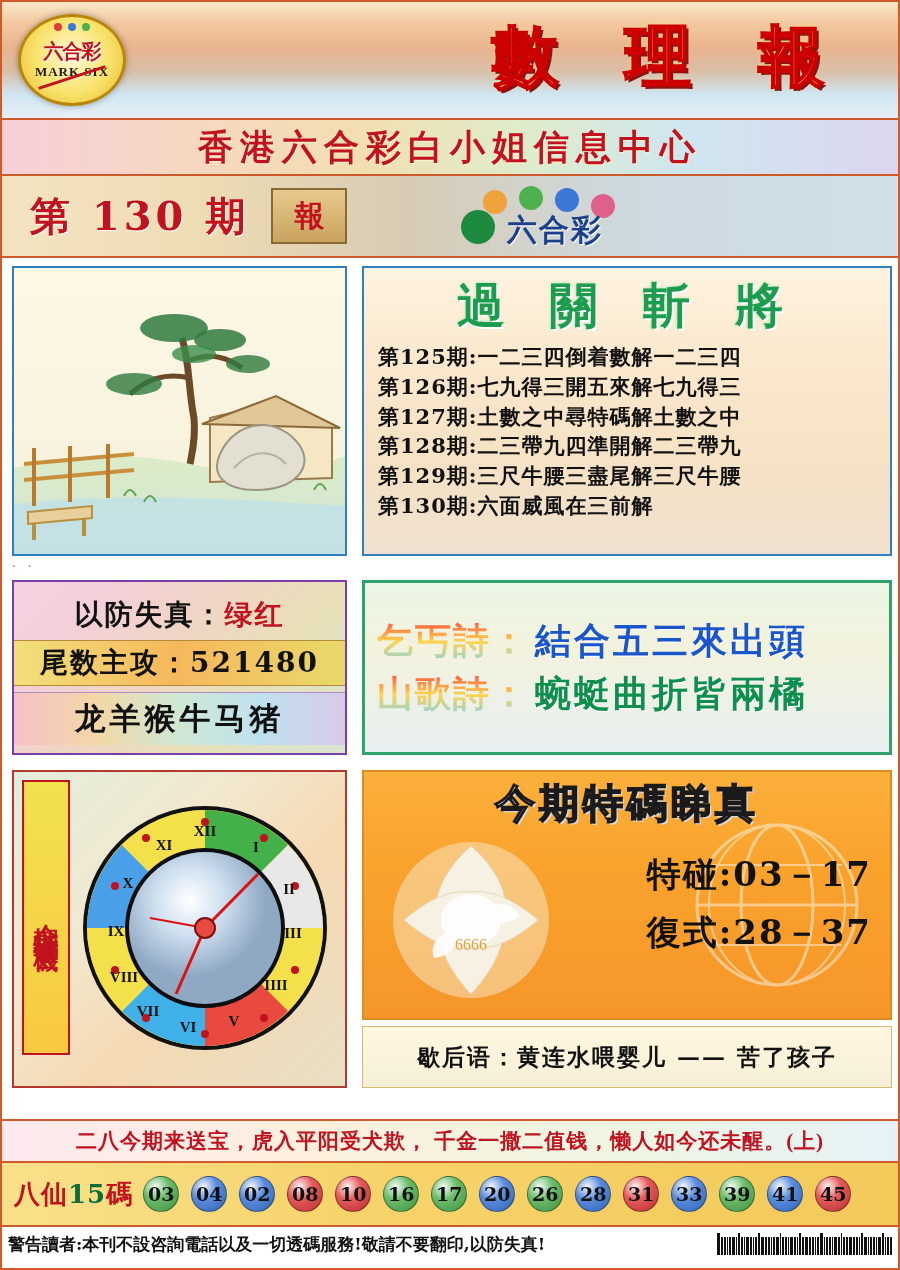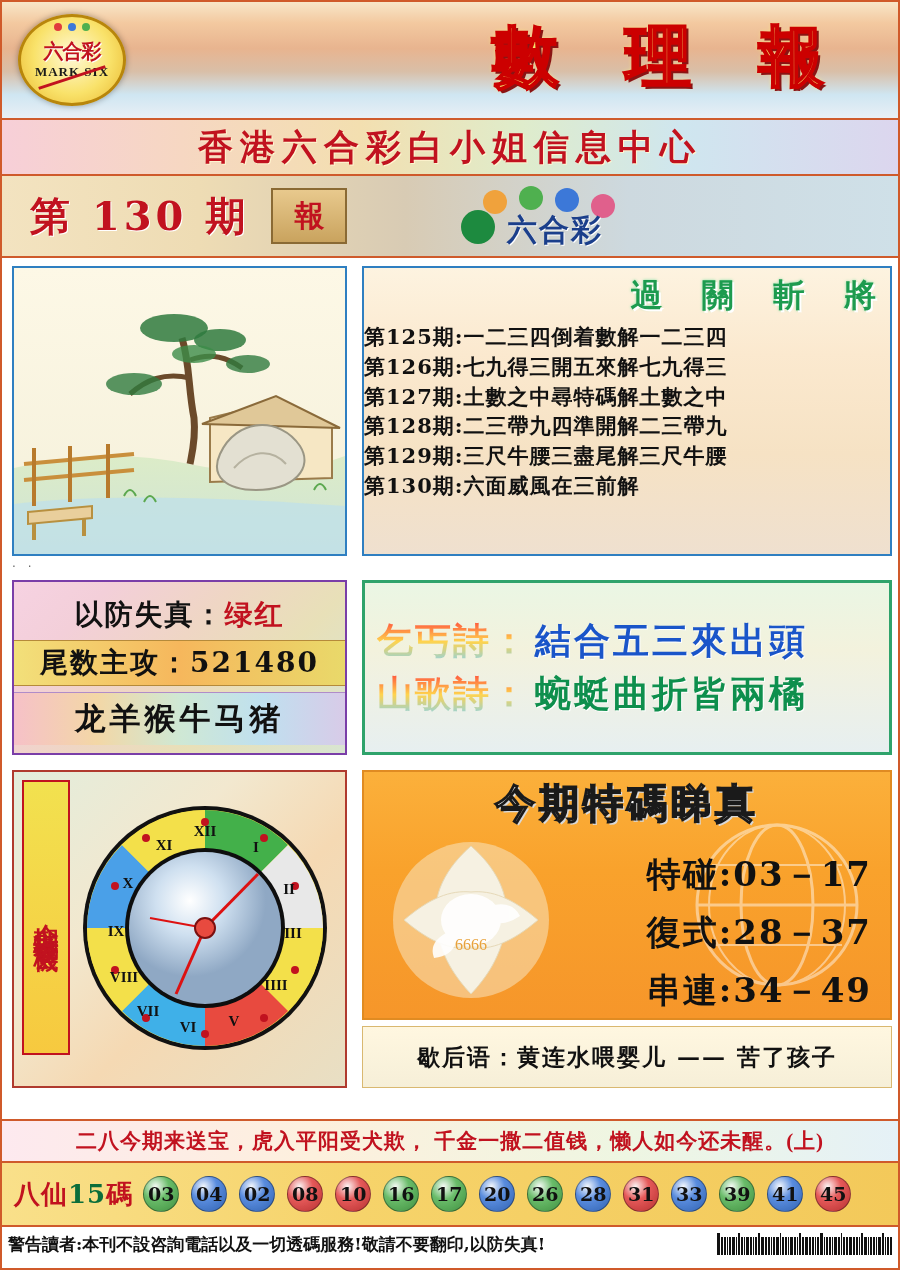--- a/index.html
+++ b/index.html
@@ -127,29 +127,29 @@
   .pic-dots { position:absolute; left:10px; top:302px; font-size:12px; color:#666; letter-spacing:4px;}
 
   
   .guan {
     position:absolute; left:360px; top:8px; width:530px; height:290px;
     border:2px solid #2f7fc1;
     background: linear-gradient(180deg,#fdf3e0 0%, #fbe9cf 30%, #f6e2c4 65%, #efe0cf 100%);
     overflow:hidden;
   }
   .guan-title {
-    text-align:right;
-    font-family:"DejaVu Serif","Liberation Serif",serif;
-    font-size:32px; font-weight:bold;
+    text-align:center;
+    font-family:"DejaVu Serif","Liberation Serif",serif;
+    font-size:48px; font-weight:bold;
     letter-spacing: 14px;
     color:#1d9b4f;
     margin-top:6px;
     text-shadow: 2px 2px 0 #fff, 0 0 3px #7de0a4;
   }
-  .guan-list { margin-top: 4px; padding: 0 0; }
+  .guan-list { margin-top: 4px; padding: 0 14px; }
   .guan-list li {
     list-style:none;
     font-family:"DejaVu Serif","Liberation Serif",serif;
     font-size:21px; font-weight:bold; color:#111;
     line-height:1.42; letter-spacing:1px;
   }
 
   
   .bose {
     position:absolute; left:10px; top:322px; width:335px; height:175px;
@@ -489,21 +489,20 @@
         <circle cx="105" cy="85" r="80" fill="none" stroke="#fff" stroke-width="3"></circle>
         <ellipse cx="105" cy="85" rx="36" ry="80" fill="none" stroke="#fff" stroke-width="3"></ellipse>
         <ellipse cx="105" cy="85" rx="68" ry="80" fill="none" stroke="#fff" stroke-width="2"></ellipse>
         <line x1="25" y1="85" x2="185" y2="85" stroke="#fff" stroke-width="3"></line>
         <line x1="40" y1="45" x2="170" y2="45" stroke="#fff" stroke-width="2"></line>
         <line x1="40" y1="125" x2="170" y2="125" stroke="#fff" stroke-width="2"></line>
       </svg>
       <div class="tema-lines">
         <div>特碰:03－17</div>
         <div>復式:28－37</div>
-        <div>串連:34－49</div>
       </div>
     </div>
 
     <div class="xiehouyu">歇后语：黄连水喂婴儿 —— 苦了孩子</div>
   </div>
 
   <div class="verse-bar">
     <span>二八今期来送宝，虎入平阳受犬欺， 千金一撒二值钱，懒人如今还未醒。(上)</span>
   </div>
 

